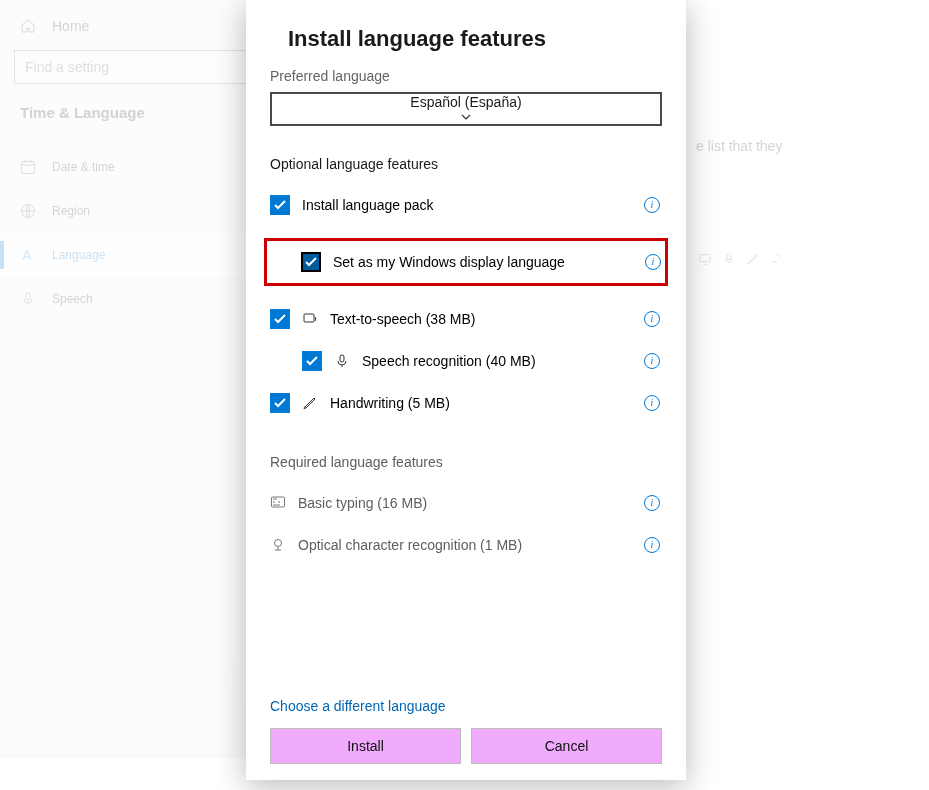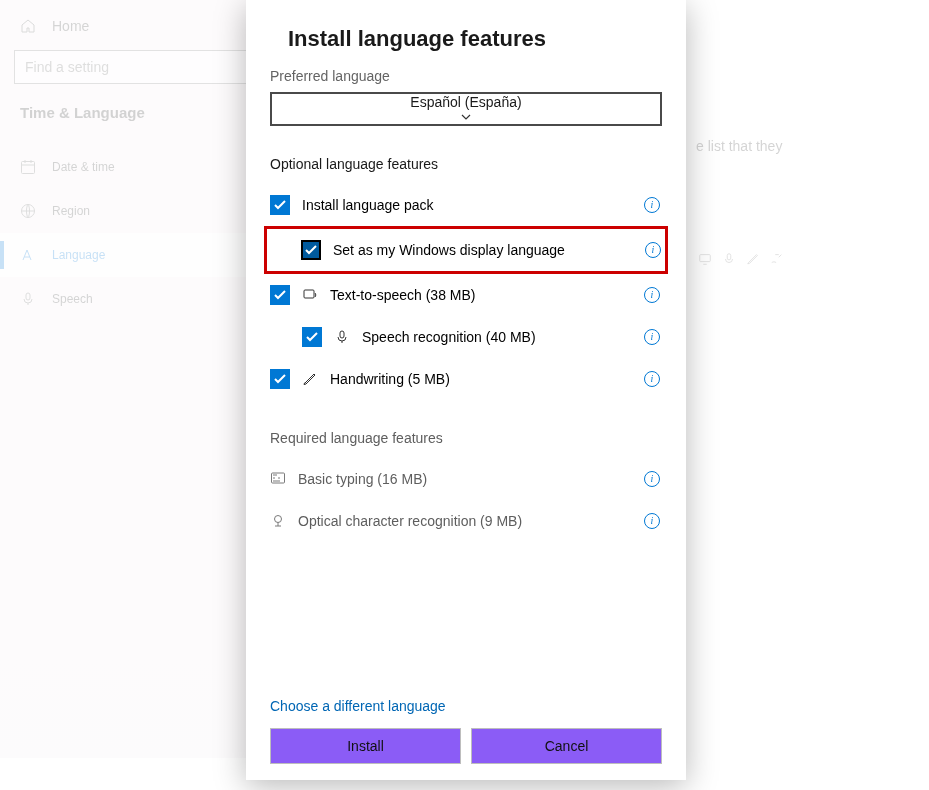--- a/index.html
+++ b/index.html
@@ -228,39 +228,39 @@
     color: #0078d4;
     font-size: 10px;
     line-height: 13px;
     text-align: center;
     font-family: Georgia, serif;
     font-style: italic;
   }
 
   .highlight-box {
     border: 3px solid #cc0000;
-    margin: 0 -6px;
+    margin: 12px -6px;
     padding: 0 2px;
   }
 
   .flex-fill { flex: 1; }
 
   .link {
     color: #0066b4;
     font-size: 14px;
     margin-bottom: 14px;
   }
   .btn-row {
     display: flex;
     gap: 10px;
   }
   .btn {
     flex: 1;
     height: 34px;
-    background: #8b5cf6;
+    background: #f0abfc;
     border: 1px solid #bdbdbd;
     display: flex;
     align-items: center;
     justify-content: center;
     font-size: 14px;
     color: #111;
   }
 </style>
 </head>
 <body>
@@ -445,21 +445,21 @@
     <div class="info">i</div>
   </div>
 
   <div class="row disabled">
     <span class="row-icon muted">
       <svg viewBox="0 0 16 16" width="16" height="16" fill="none" stroke="currentColor" stroke-width="1">
           <circle cx="8" cy="6" r="3.5"></circle>
           <path d="M5 13h6M8 9.5V13"></path>
         </svg>
     </span>
-    <span class="txt">Optical character recognition (9 MB)</span>
+    <span class="txt">Optical character recognition (1 MB)</span>
     <div class="info">i</div>
   </div>
 
   <div class="flex-fill"></div>
 
   <div class="link">Choose a different language</div>
 
   <div class="btn-row">
     <div class="btn">
       <span>Install</span>

